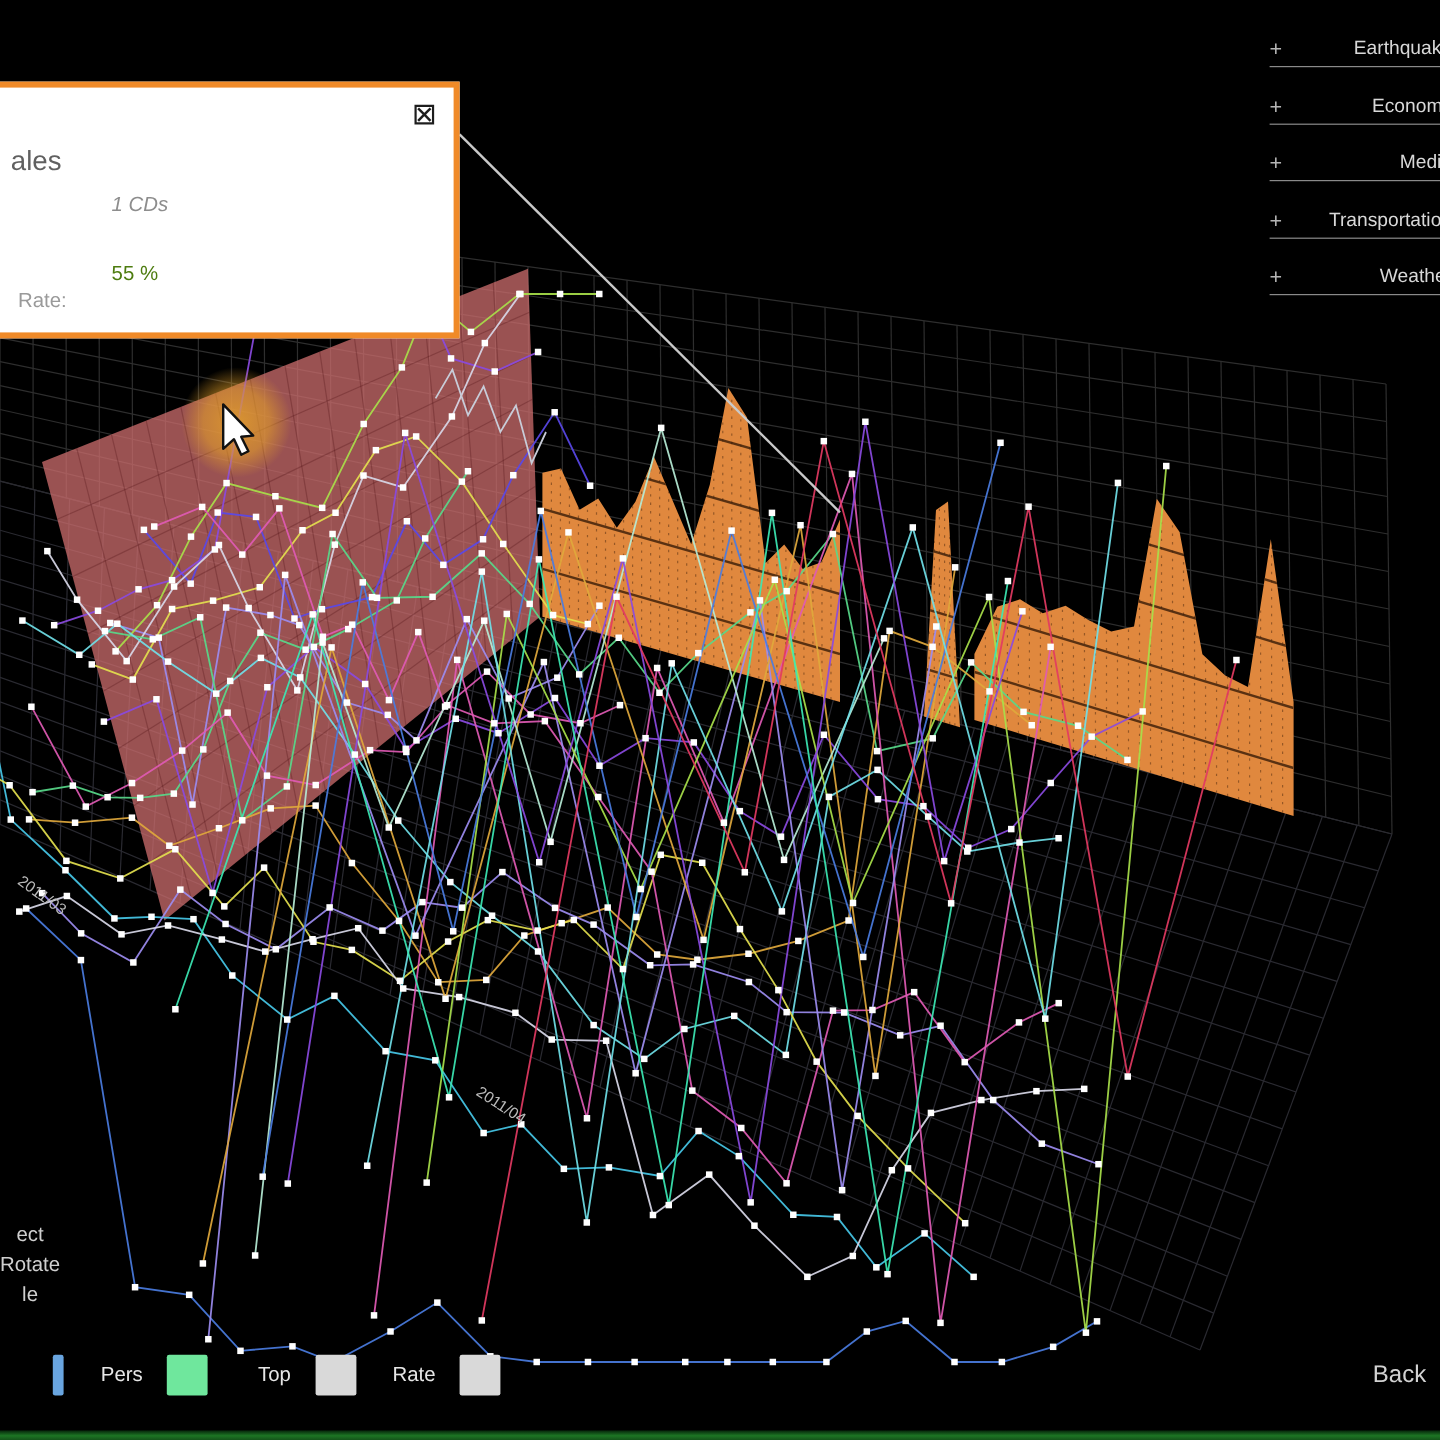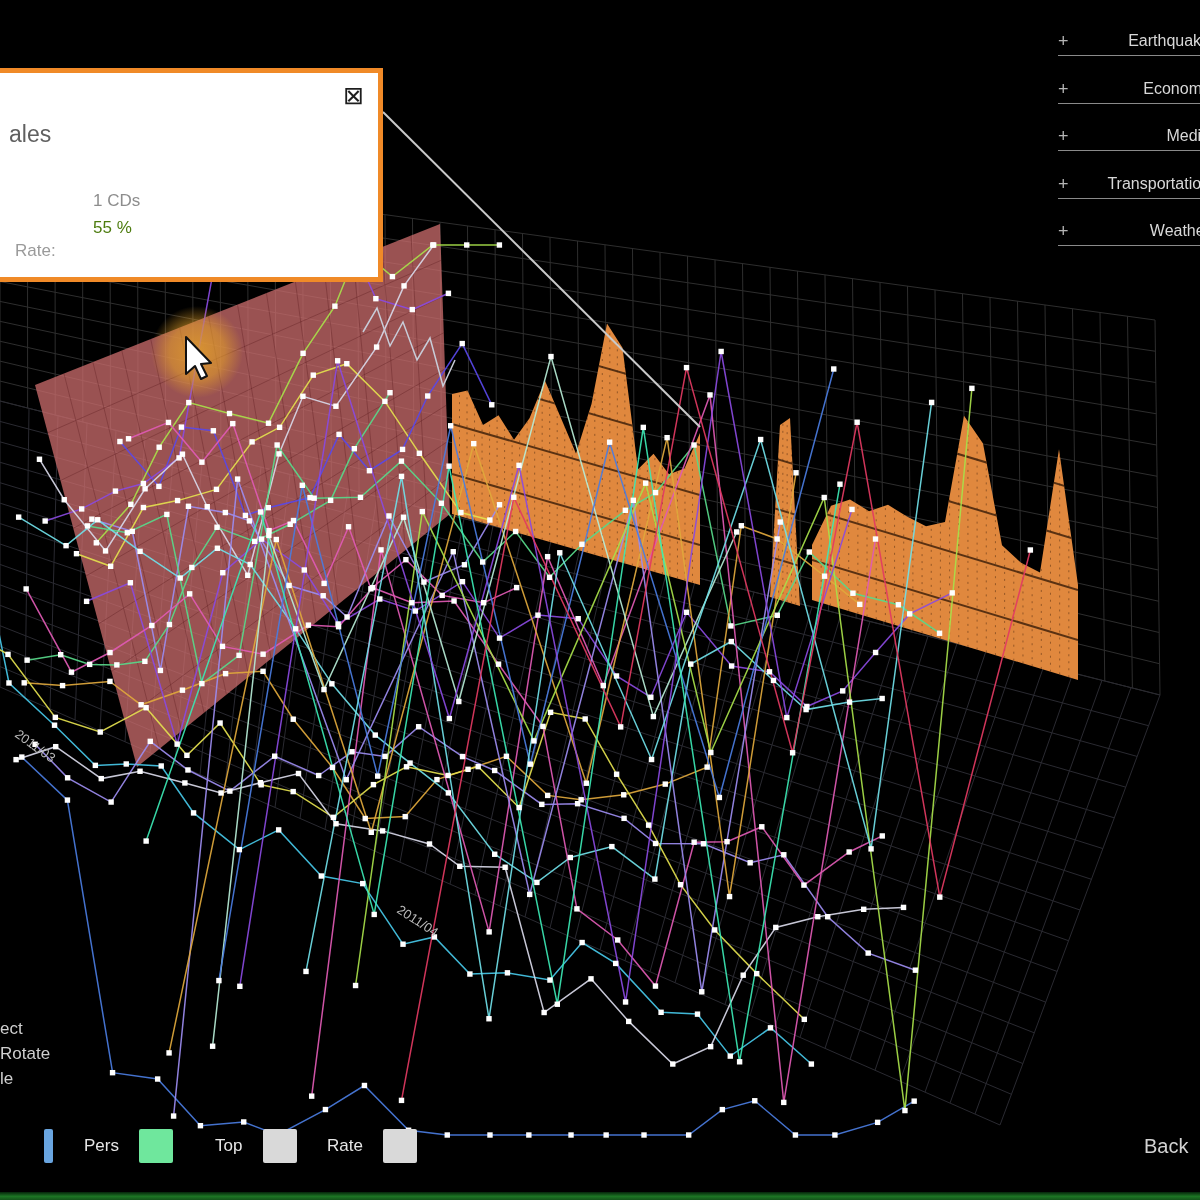--- a/index.html
+++ b/index.html
@@ -6,39 +6,39 @@
   body{width:1200px;height:1200px;position:relative;overflow:hidden;
        font-family:"Liberation Sans",sans-serif;}
   #scene{position:absolute;left:0;top:0;width:1200px;height:1200px;}
 
   
   .popup{position:absolute;left:-48px;top:68px;width:421px;height:204px;
          background:#ffffff;border:5px solid #f08a28;z-index:30;}
   .popup-close{position:absolute;right:14px;top:10px;font-size:25px;line-height:1;
                color:#1d1d1d;cursor:pointer;}
   .popup-title{position:absolute;left:52px;top:48px;font-size:23px;color:#606060;}
-  .popup-cds{position:absolute;left:136px;top:118px;font-size:17px;color:#8d8d8d;}
+  .popup-cds{position:absolute;left:136px;top:88px;font-size:17px;color:#8d8d8d;font-style:italic;}
   .popup-rate-label{position:absolute;left:58px;top:145px;font-size:17px;color:#9a9a9a;margin-top:23px;}
   .popup-rate-value{position:absolute;left:136px;top:145px;font-size:17px;color:#4d7c0f;}
 
   
   .menu{position:absolute;top:0;right:0;z-index:25;}
   .menu-row{position:absolute;right:-10px;width:152px;display:flex;
             justify-content:space-between;align-items:flex-end;
             border-bottom:1px solid #8a8a8a;padding-bottom:5px;}
   .menu-row .plus{color:#b5b5b5;font-size:18px;line-height:1;}
   .menu-row .lbl{color:#d8d8d8;font-size:16px;white-space:nowrap;}
   .menu-row:nth-child(1){top:32px;}
   .menu-row:nth-child(2){top:80px;}
   .menu-row:nth-child(3){top:127px;}
   .menu-row:nth-child(4){top:175px;}
   .menu-row:nth-child(5){top:222px;}
 
   
-  .hints{position:absolute;left:0;top:1016px;z-index:20;}
+  .hints{position:absolute;left:0;top:1016px;z-index:20;text-align:center;}
   .hint-line{color:#cfcfcf;font-size:17px;line-height:25px;white-space:nowrap;}
 
   
   .viewbar{position:absolute;left:0;top:1126px;height:44px;width:100%;z-index:20;margin-left:44px;}
   .swatch{position:absolute;top:3px;width:34px;height:34px;border-radius:2px;}
   .sw-partial{left:0;width:9px;}
   .vlabel{position:absolute;top:10px;font-size:17px;color:#e6e6e6;}
   .footer-btn{position:absolute;top:9px;font-size:20px;color:#d2d2d2;white-space:nowrap;}
 
   

